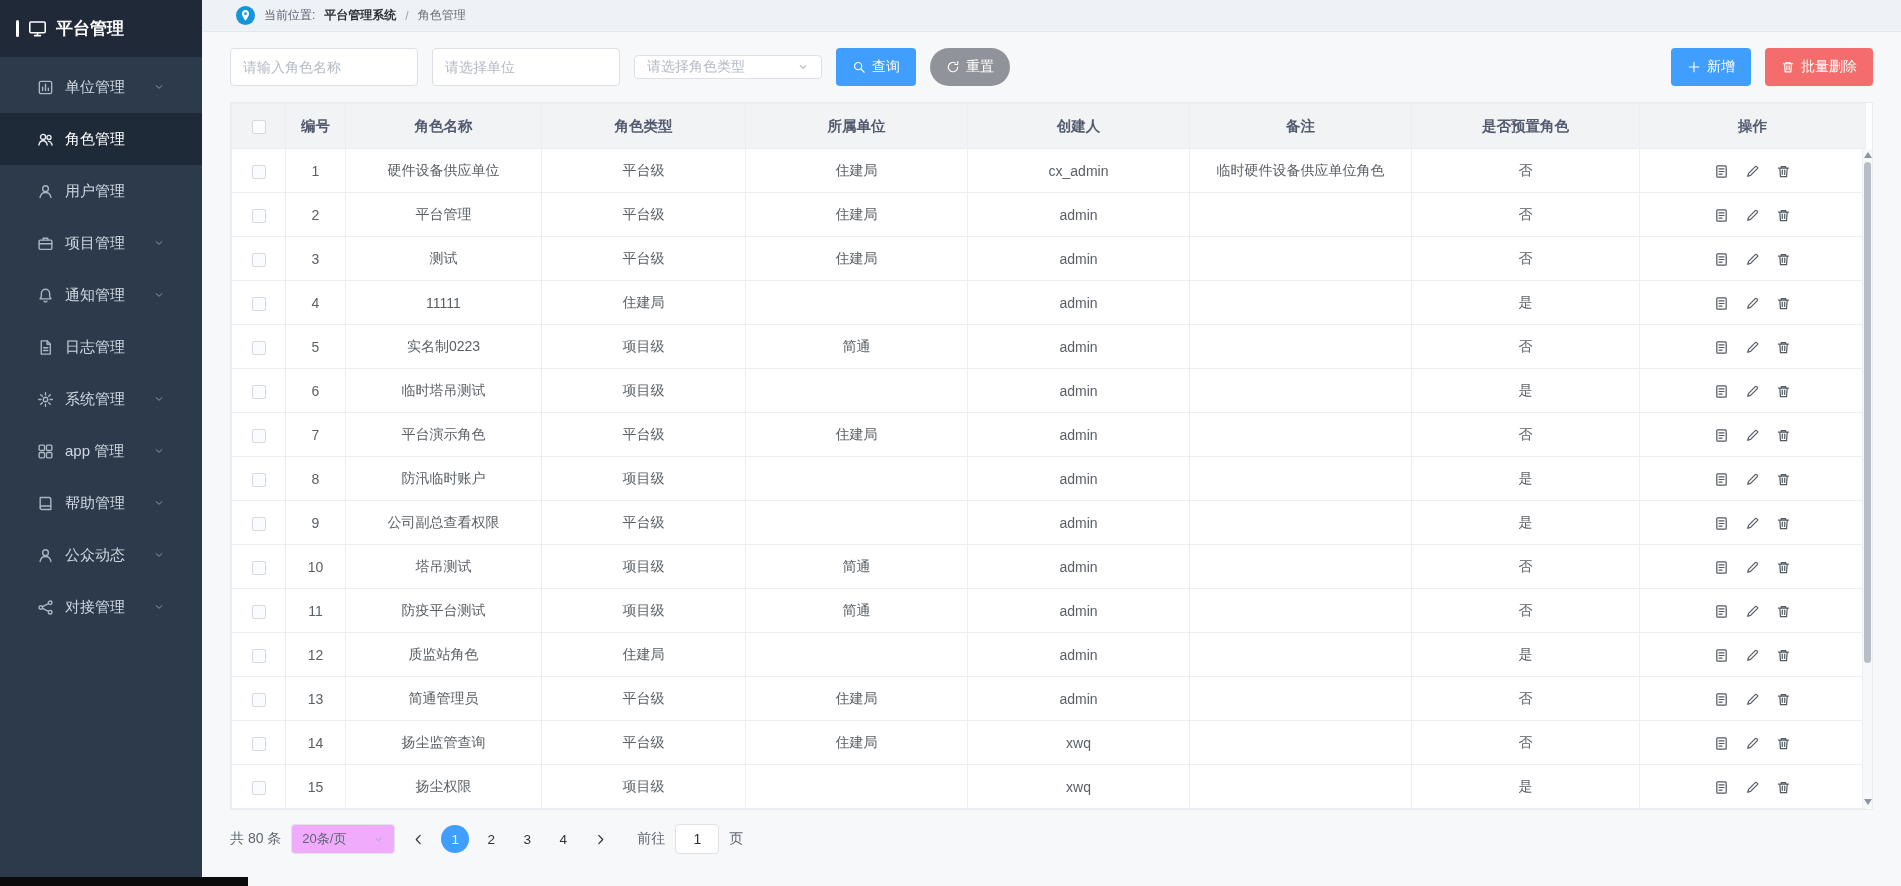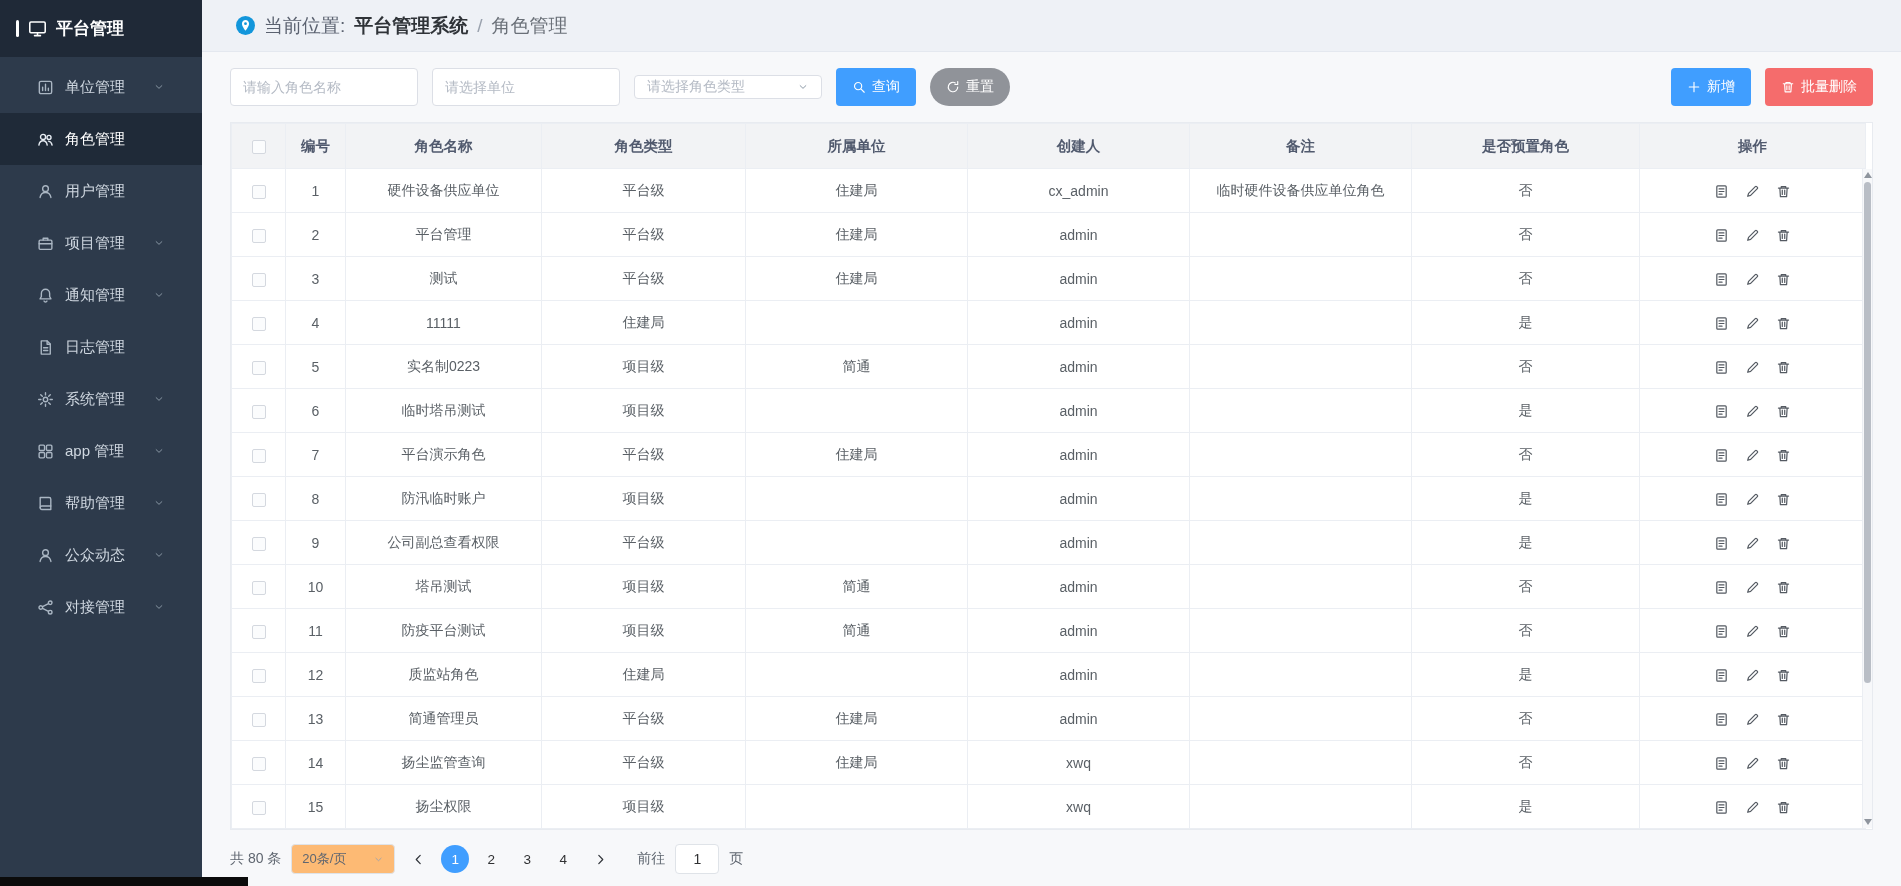--- a/index.html
+++ b/index.html
@@ -16,21 +16,21 @@
   .menu-item { height:52px; display:flex; align-items:center; gap:11px; padding:0 37px; color:#cfd7e0; font-size:15px; cursor:pointer; }
   .menu-item.active { background:#1f2a38; color:#ffffff; }
   .mi-icon { display:flex; color:#aab6c3; }
   .menu-item.active .mi-icon { color:#e8eef4; }
   .mi-icon svg { width:17px; height:17px; }
   .chev { margin-left:auto; display:flex; color:#8a97a5; }
   .chev svg { width:12px; height:12px; }
 
   
   .main { flex:1; display:flex; flex-direction:column; min-width:0; }
-  .breadcrumb-bar { height:52px; background:#eef1f6; border-bottom:1px solid #e4e8ef; display:flex; align-items:center; gap:9px; padding:0 34px; font-size:19px; color:#5b6270; }
+  .breadcrumb-bar { height:32px; background:#eef1f6; border-bottom:1px solid #e4e8ef; display:flex; align-items:center; gap:9px; padding:0 34px; font-size:12px; color:#5b6270; }
   .loc-badge { width:19px; height:19px; border-radius:50%; background:#1296db; display:flex; align-items:center; justify-content:center; flex-shrink:0; }
   .loc-badge svg { width:15px; height:15px; }
   .bc-root { font-weight:bold; color:#2f3338; cursor:pointer; }
   .bc-sep { color:#9aa2ae; }
   .bc-current { color:#6a7078; }
 
   .content { flex:1; padding:16px 28px 0 28px; display:flex; flex-direction:column; }
 
   
   .toolbar { display:flex; align-items:center; gap:14px; margin-bottom:16px; }
@@ -57,21 +57,21 @@
 
   
   .vscroll { position:absolute; top:46px; right:0; bottom:1px; width:10px; background:#f7f8fa; border-left:1px solid #ebeef3; }
   .scroll-arrow { position:absolute; left:1px; width:0; height:0; border-left:4px solid transparent; border-right:4px solid transparent; }
   .scroll-arrow.up { top:3px; border-bottom:6px solid #8f959e; }
   .scroll-arrow.down { bottom:3px; border-top:6px solid #8f959e; }
   .scroll-thumb { position:absolute; top:13px; left:1px; width:7px; height:76%; background:#b9bec6; border-radius:4px; cursor:grab; }
 
   
   .pagination { display:flex; align-items:center; gap:10px; margin-top:14px; font-size:14px; color:#5f6670; }
-  .pg-select { width:104px; height:30px; border:1px solid #dfe3e8; border-radius:4px; background:#fdba74; display:flex; align-items:center; justify-content:space-between; padding:0 10px; font-size:13px; color:#5f6670; cursor:pointer; }
+  .pg-select { width:104px; height:30px; border:1px solid #dfe3e8; border-radius:4px; background:#f0abfc; display:flex; align-items:center; justify-content:space-between; padding:0 10px; font-size:13px; color:#5f6670; cursor:pointer; }
   .pg-select svg { width:11px; height:11px; color:#9aa2ae; }
   .page-arrow { background:none; border:none; width:26px; height:28px; display:flex; align-items:center; justify-content:center; color:#2f3338; cursor:pointer; }
   .page-arrow svg { width:15px; height:15px; }
   .pages { display:flex; align-items:center; gap:8px; }
   .page-btn { min-width:28px; height:28px; border:none; border-radius:50%; background:transparent; color:#303133; font-size:13.5px; cursor:pointer; }
   .page-btn.active { background:#409eff; color:#fff; }
   .goto-input { width:44px; height:30px; border:1px solid #dfe3e8; border-radius:4px; background:#fff; text-align:center; font-size:14px; color:#303133; outline:none; }
 
   .bottom-artifact { position:absolute; left:0; bottom:0; width:248px; height:9px; background:#0b0b0b; }
 </style>

